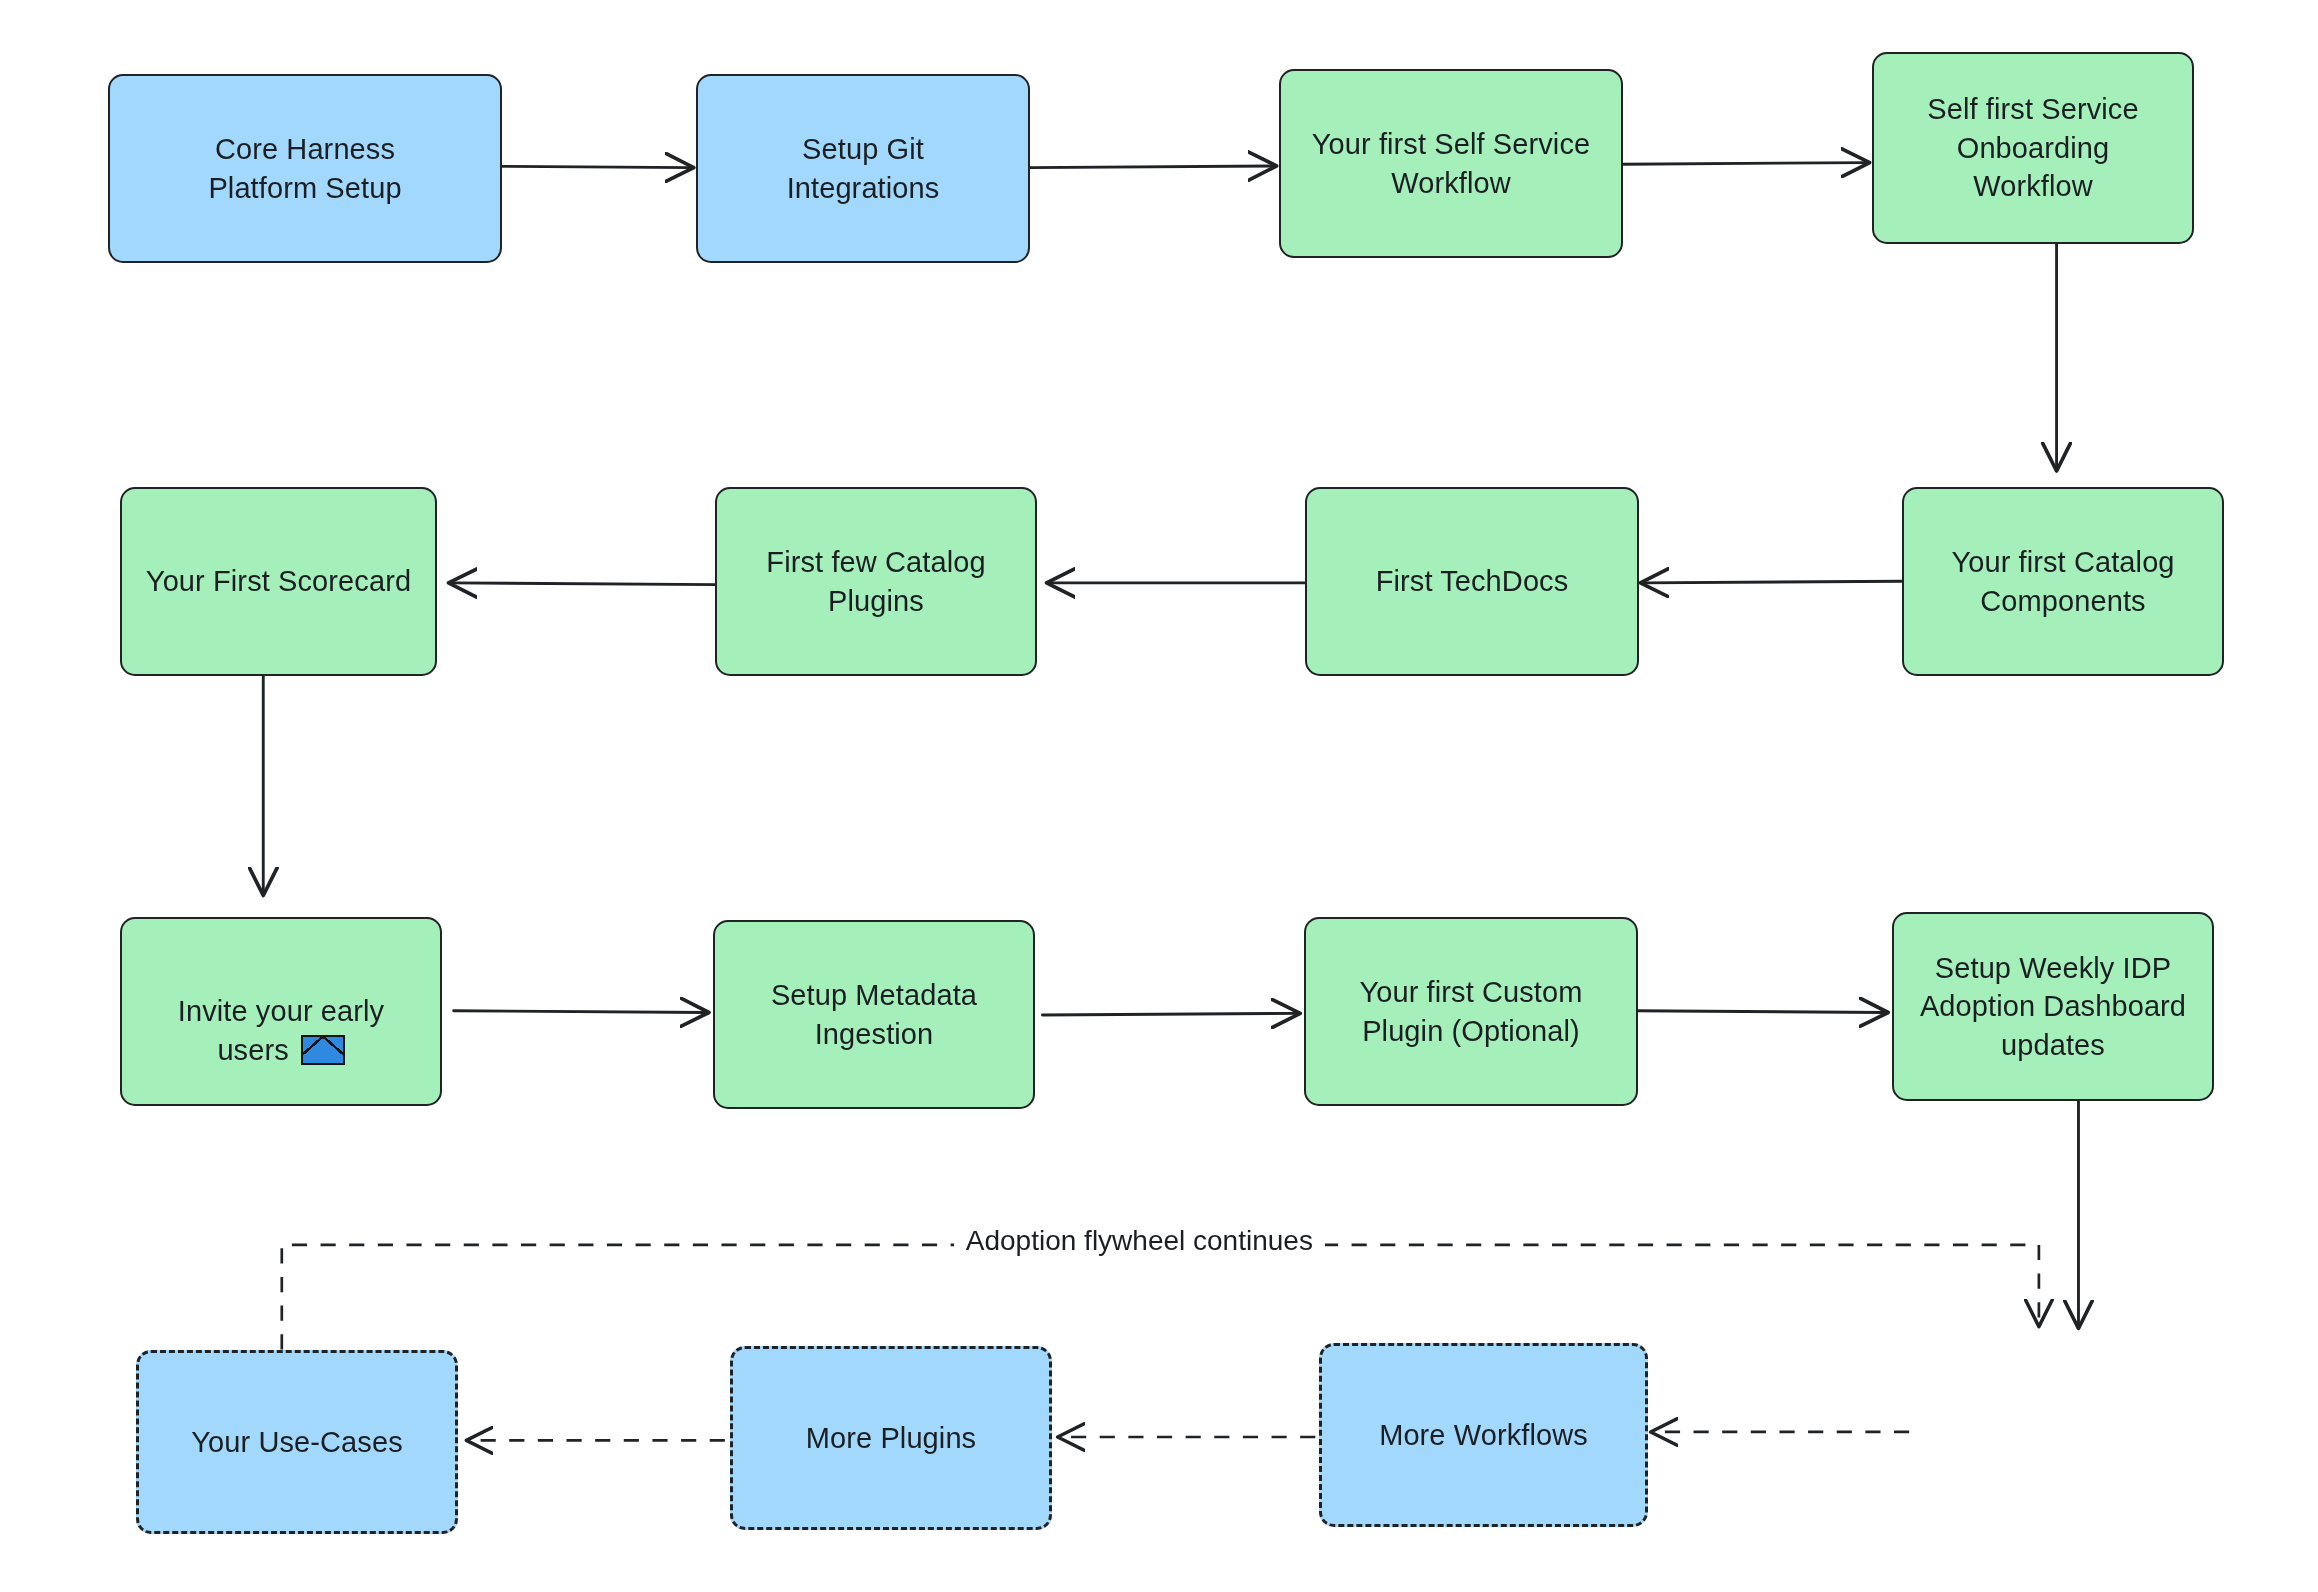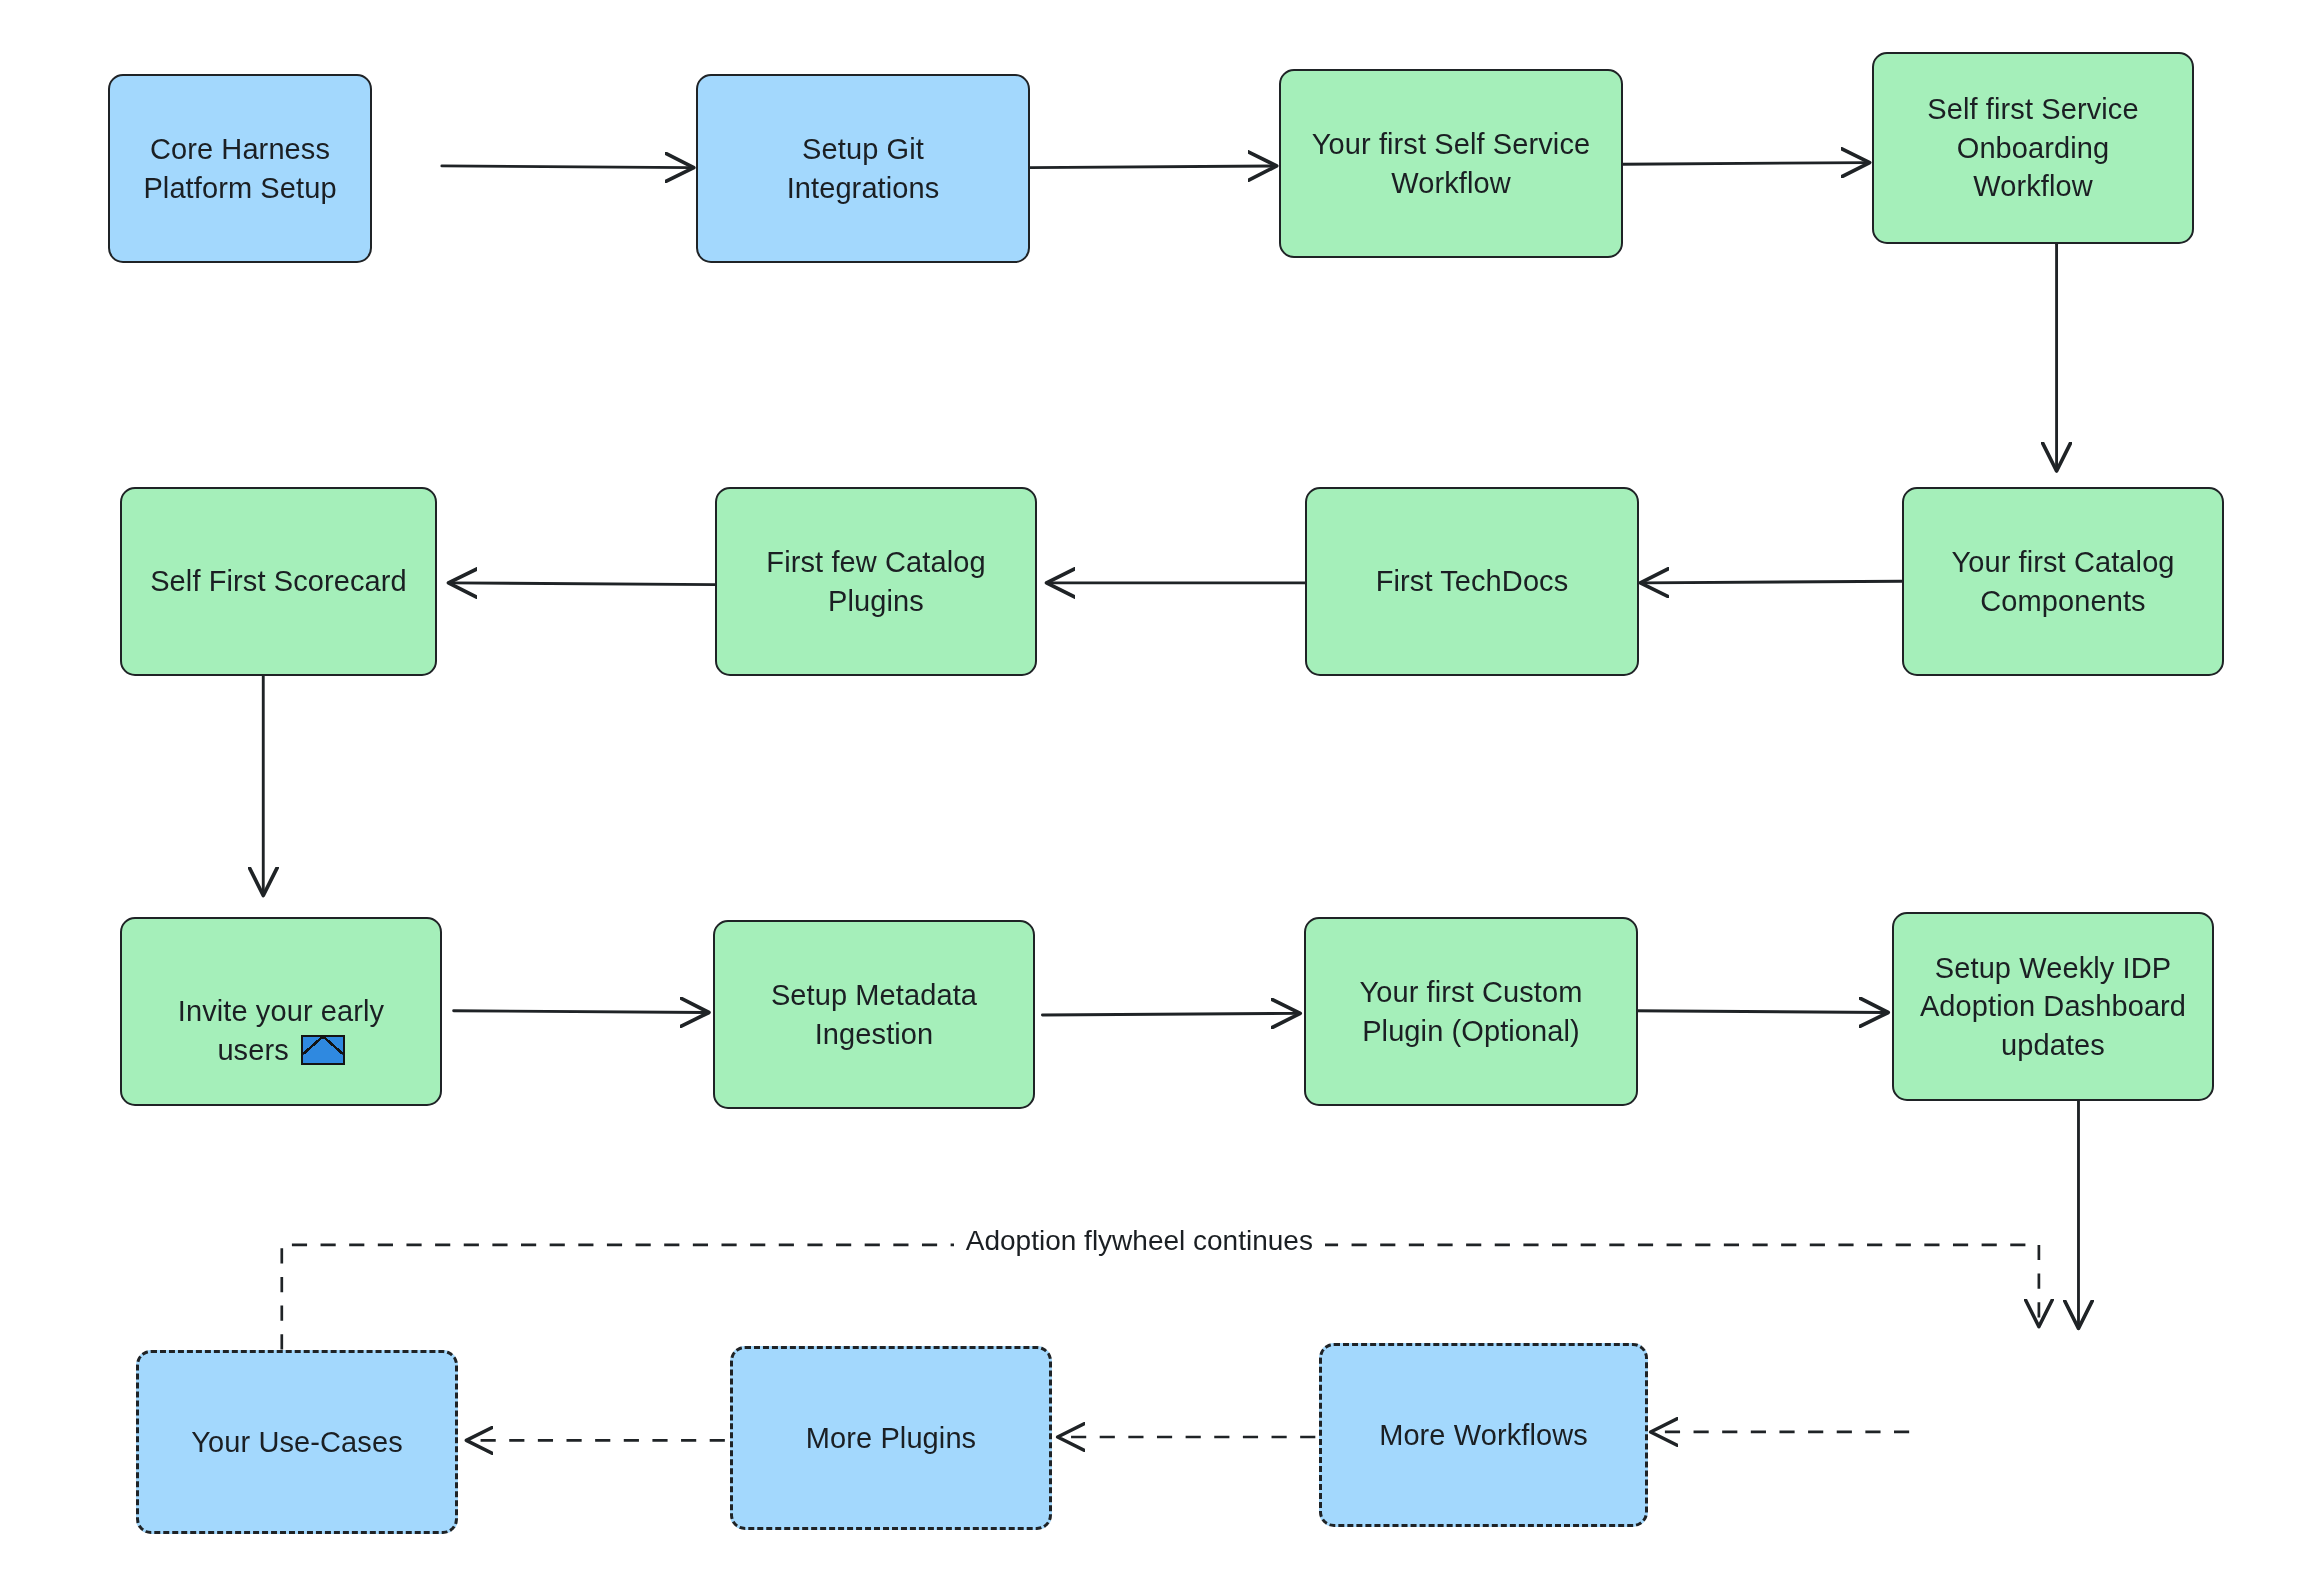--- a/index.html
+++ b/index.html
@@ -112,21 +112,21 @@
     <g fill="none" stroke="#1f2326" stroke-width="3.2" stroke-linecap="butt" stroke-dasharray="18 16">
 
       <path d="M 2266 1700 L 1962 1700" marker-end="url(#arrow)"></path>
       <path d="M 1561 1706 L 1258 1706" marker-end="url(#arrow)"></path>
       <path d="M 860 1710 L 556 1710" marker-end="url(#arrow)"></path>
 
       <path d="M 334 1602 L 334 1478 L 2420 1478 L 2420 1572" marker-end="url(#arrow)"></path>
     </g>
   </svg>
 
-  <div class="node blue" style="left:108px; top:74px; width:264px; height:189px;">
+  <div class="node blue" style="left:108px; top:74px; width:394px; height:189px;">
     <span class="label">Core Harness
 Platform Setup</span>
   </div>
 
   <div class="node blue" style="left:696px; top:74px; width:334px; height:189px;">
     <span class="label">Setup Git
 Integrations</span>
   </div>
 
   <div class="node green" style="left:1279px; top:69px; width:344px; height:189px;">
@@ -148,21 +148,21 @@
   <div class="node green" style="left:1305px; top:487px; width:334px; height:189px;text-align:right;">
     <span class="label">First TechDocs</span>
   </div>
 
   <div class="node green" style="left:715px; top:487px; width:322px; height:189px;">
     <span class="label">First few Catalog
 Plugins</span>
   </div>
 
   <div class="node green" style="left:120px; top:487px; width:317px; height:189px;">
-    <span class="label">Self First Scorecard</span>
+    <span class="label">Your First Scorecard</span>
   </div>
 
   <div class="node green" style="left:120px; top:917px; width:322px; height:189px;">
     <span class="label">
       <span>Invite your early
 users</span><span class="envelope"></span>
     </span>
   </div>
 
   <div class="node green" style="left:713px; top:920px; width:322px; height:189px;">

